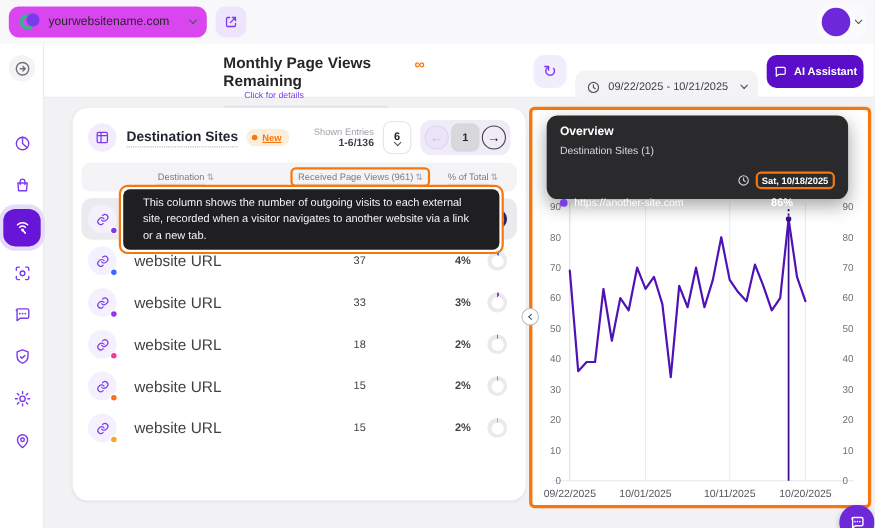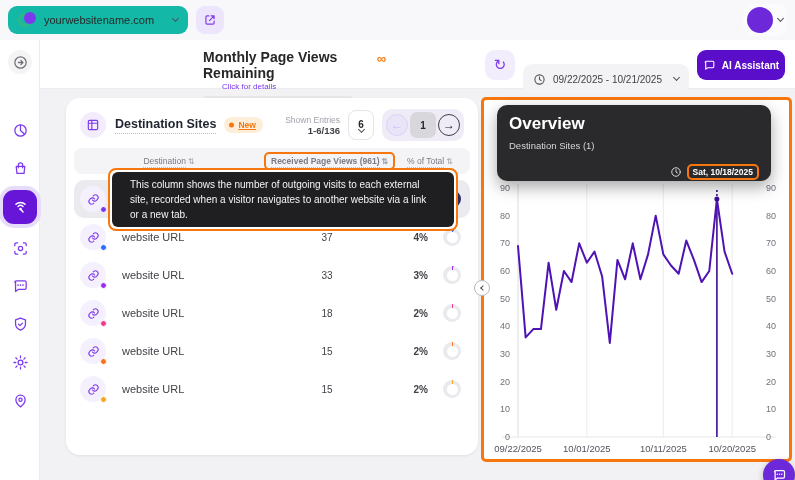--- a/index.html
+++ b/index.html
@@ -2,21 +2,21 @@
 <html style="--accent_purple: #7c3aed; --deep_purple: #5b0ec9; --orange_highlight: #f7770e; --chart_line: #4f12b4;"><head>
 <meta charset="utf-8">
 <style>
   * { margin:0; padding:0; box-sizing:border-box; }
   html,body { width:795px; height:480px; overflow:hidden; }
   body { font-family:"Liberation Sans", sans-serif; background:#f2f2f4; position:relative; }
   .stage { position:absolute; inset:0; width:795px; height:480px; }
 
   
   .topbar { position:absolute; top:0; left:0; width:795px; height:40px; background:#f8f8fa; }
-  .site-pill { position:absolute; left:8px; top:6px; width:180px; height:28px; background:#14b8a6; border-radius:9px; display:flex; align-items:center; gap:8px; padding:0 10px; cursor:pointer; }
+  .site-pill { position:absolute; left:8px; top:6px; width:180px; height:28px; background:#d946ef; border-radius:9px; display:flex; align-items:center; gap:8px; padding:0 10px; cursor:pointer; }
   .logo { position:relative; width:18px; height:18px; flex:0 0 auto; }
   .logo .c1 { position:absolute; left:0; top:2px; width:14px; height:14px; border-radius:50%; border:3px solid #2bb98a; }
   .logo .c2 { position:absolute; right:0; top:1px; width:12px; height:12px; border-radius:50%; background:#7c3aed; }
   .site-pill .txt { font-size:11px; color:#27272a; flex:1; }
   .chev { display:inline-block; width:5px; height:5px; border-right:1.4px solid #52525b; border-bottom:1.4px solid #52525b; transform:rotate(45deg); margin-top:-3px; }
   .open-btn { position:absolute; left:196px; top:6px; width:28px; height:28px; border-radius:9px; background:#ece5fb; display:flex; align-items:center; justify-content:center; color:#7c3aed; cursor:pointer; }
   .avatar-wrap { position:absolute; right:8px; top:4px; height:32px; display:flex; align-items:center; gap:5px; cursor:pointer; background:#fbfbfd; border-radius:10px; padding:2px 4px; }
   .avatar { width:26px; height:26px; border-radius:50%; background:#6d28d9; }
 
   
@@ -57,45 +57,45 @@
   .pager { height:32px; background:#efecf8; border-radius:10px; display:flex; align-items:center; padding:0 4px; gap:2px; }
   .pgbtn { width:22px; height:22px; border-radius:50%; display:flex; align-items:center; justify-content:center; font-size:12px; cursor:pointer; }
   .pgbtn.prev { color:#c9b8f2; border:1.4px solid #ddd2f6; background:#eae4f8; }
   .pgbtn.next { color:#18181b; border:1.4px solid #3f3f46; background:transparent; }
   .pgnum { width:26px; height:26px; background:#d7d7dc; border-radius:7px; font-size:10px; font-weight:700; color:#27272a; display:flex; align-items:center; justify-content:center; cursor:pointer; }
 
   .thead { position:absolute; left:8px; top:50px; width:396px; height:26px; background:#f4f4f6; border-radius:8px; display:grid; grid-template-columns:190px 126px 80px; align-items:center; }
   .th { text-align:center; font-size:8.5px; color:#7a7a85; cursor:pointer; white-space:nowrap; }
   .th .lbl { border-bottom:1px dotted #c0c0ca; padding-bottom:1px; }
   .th .sort { font-size:8px; color:#a1a1aa; margin-left:2px; }
-  .th.hl > span.box { display:inline-block; border:2px solid #f7770e; border-radius:5px; padding:2px 5px; background:#f4f4f6;font-weight:bold; }
+  .th.hl > span.box { display:inline-block; border:2px solid #f7770e; border-radius:5px; padding:2px 5px; background:#f4f4f6; }
 
   .rows { position:absolute; left:8px; top:82px; width:396px; }
   .trow { height:38px; display:grid; grid-template-columns:40px 150px 126px 44px 36px; align-items:center; cursor:pointer; }
   .trow.hl { background:#ebebef; border-radius:10px; }
   .licon { width:26px; height:26px; border-radius:50%; background:#f5f0fd; color:#7c3aed; display:flex; align-items:center; justify-content:center; position:relative; margin-left:6px; }
   .licon svg { width:13px; height:13px; }
   .licon .dot { position:absolute; right:-1px; bottom:-1px; width:7px; height:7px; border-radius:50%; border:1.5px solid #fff; }
-  .dest { font-size:11px; color:#3f3f46; padding-left:8px; }
+  .dest { font-size:14px; color:#3f3f46; padding-left:8px; }
   .views { font-size:10px; color:#3f3f46; text-align:center; }
   .pct { font-size:10px; font-weight:600; color:#3f3f46; text-align:right; padding-right:6px; }
   .donut { width:18px; height:18px; border-radius:50%; position:relative; background:conic-gradient(var(--c) calc(var(--p)*1%), #e9e9ee 0); justify-self:center; }
   .donut::after { content:""; position:absolute; inset:3.5px; border-radius:50%; background:var(--hole,#fff); }
 
   .col-tip { position:absolute; left:42px; top:70px; width:350px; z-index:6; border:2.5px solid #f7770e; border-radius:8px; background:#fff; padding:2px; }
   .col-tip .inner { background:#1f1f21; border-radius:6px; color:#f4f4f5; font-size:10px; line-height:1.5; padding:5px 18px; }
 
   
   .chart-panel { position:absolute; left:481px; top:97px; width:311px; height:365px; background:#fff; border:3px solid #f7770e; border-radius:5px; }
   .panel-handle { position:absolute; left:-10px; top:180px; width:16px; height:16px; border-radius:50%; background:#fff; border:1.3px solid #b9b9c0; display:flex; align-items:center; justify-content:center; cursor:pointer; z-index:4; }
   .panel-handle .hchev { display:inline-block; width:4px; height:4px; border-left:1.4px solid #52525b; border-bottom:1.4px solid #52525b; transform:rotate(45deg); margin-left:2px; }
   #chart-svg { position:absolute; inset:0; }
 
   .overview { position:absolute; left:13px; top:5px; width:274px; height:76px; background:#2a2a2c; border-radius:10px; box-shadow:0 6px 16px rgba(0,0,0,.35); z-index:5; padding:9px 12px 0; }
-  .ov-title { color:#fff; font-size:17px; font-weight:700; }
+  .ov-title { color:#fff; font-size:11px; font-weight:700; }
   .ov-row1 { display:flex; align-items:flex-start; justify-content:space-between; margin-top:6px; }
   .ov-sub { color:#d8d8dc; font-size:9.5px; }
   .ov-dategrp { display:flex; align-items:center; gap:5px; color:#d8d8dc;margin-top:24px; }
   .ov-date { border:2px solid #f7770e; border-radius:5px; color:#fff; font-size:8.5px; font-weight:600; padding:1px 4px; }
   .ov-row2 { display:flex; align-items:center; justify-content:space-between; margin-top:7px; }
   .ov-site { display:flex; align-items:center; gap:6px; color:#fff; font-size:9.5px; }
   .ov-dot { width:7px; height:7px; border-radius:50%; background:#7c3aed; }
   .ov-val { color:#fff; font-size:10px; font-weight:700; margin-right:38px; }
 
   .fab { position:absolute; left:763px; top:459px; width:32px; height:32px; border-radius:50%; background:#6d28d9; color:#fff; display:flex; align-items:center; justify-content:center; cursor:pointer; box-shadow:0 2px 6px rgba(0,0,0,.25); }
@@ -371,20 +371,27 @@
       <div class="ov-row1">
         <span class="ov-sub">Destination Sites  (1)</span>
         <span class="ov-dategrp">
           <svg width="12" height="12" viewBox="0 0 24 24" fill="none" stroke="#d8d8dc" stroke-width="2" stroke-linecap="round">
               <circle cx="12" cy="12" r="8.5"></circle>
               <path d="M12 7.5V12l3 2"></path>
             </svg>
           <span class="ov-date">Sat, 10/18/2025</span>
         </span>
       </div>
+      <div class="ov-row2">
+        <span class="ov-site">
+            <span class="ov-dot"></span>
+            <span>https://another-site.com</span>
+          </span>
+        <span class="ov-val">86%</span>
+      </div>
     </div>
   </div>
 
   <div class="fab">
     <svg width="15" height="15" viewBox="0 0 24 24" fill="none" stroke="#fff" stroke-width="2" stroke-linejoin="round">
         <path d="M4 6a2 2 0 0 1 2-2h12a2 2 0 0 1 2 2v8a2 2 0 0 1-2 2H9l-4 3V6z"></path>
         <path d="M8.5 10h.01M12 10h.01M15.5 10h.01" stroke-linecap="round" stroke-width="2.4"></path>
       </svg>
   </div>
 </div>

